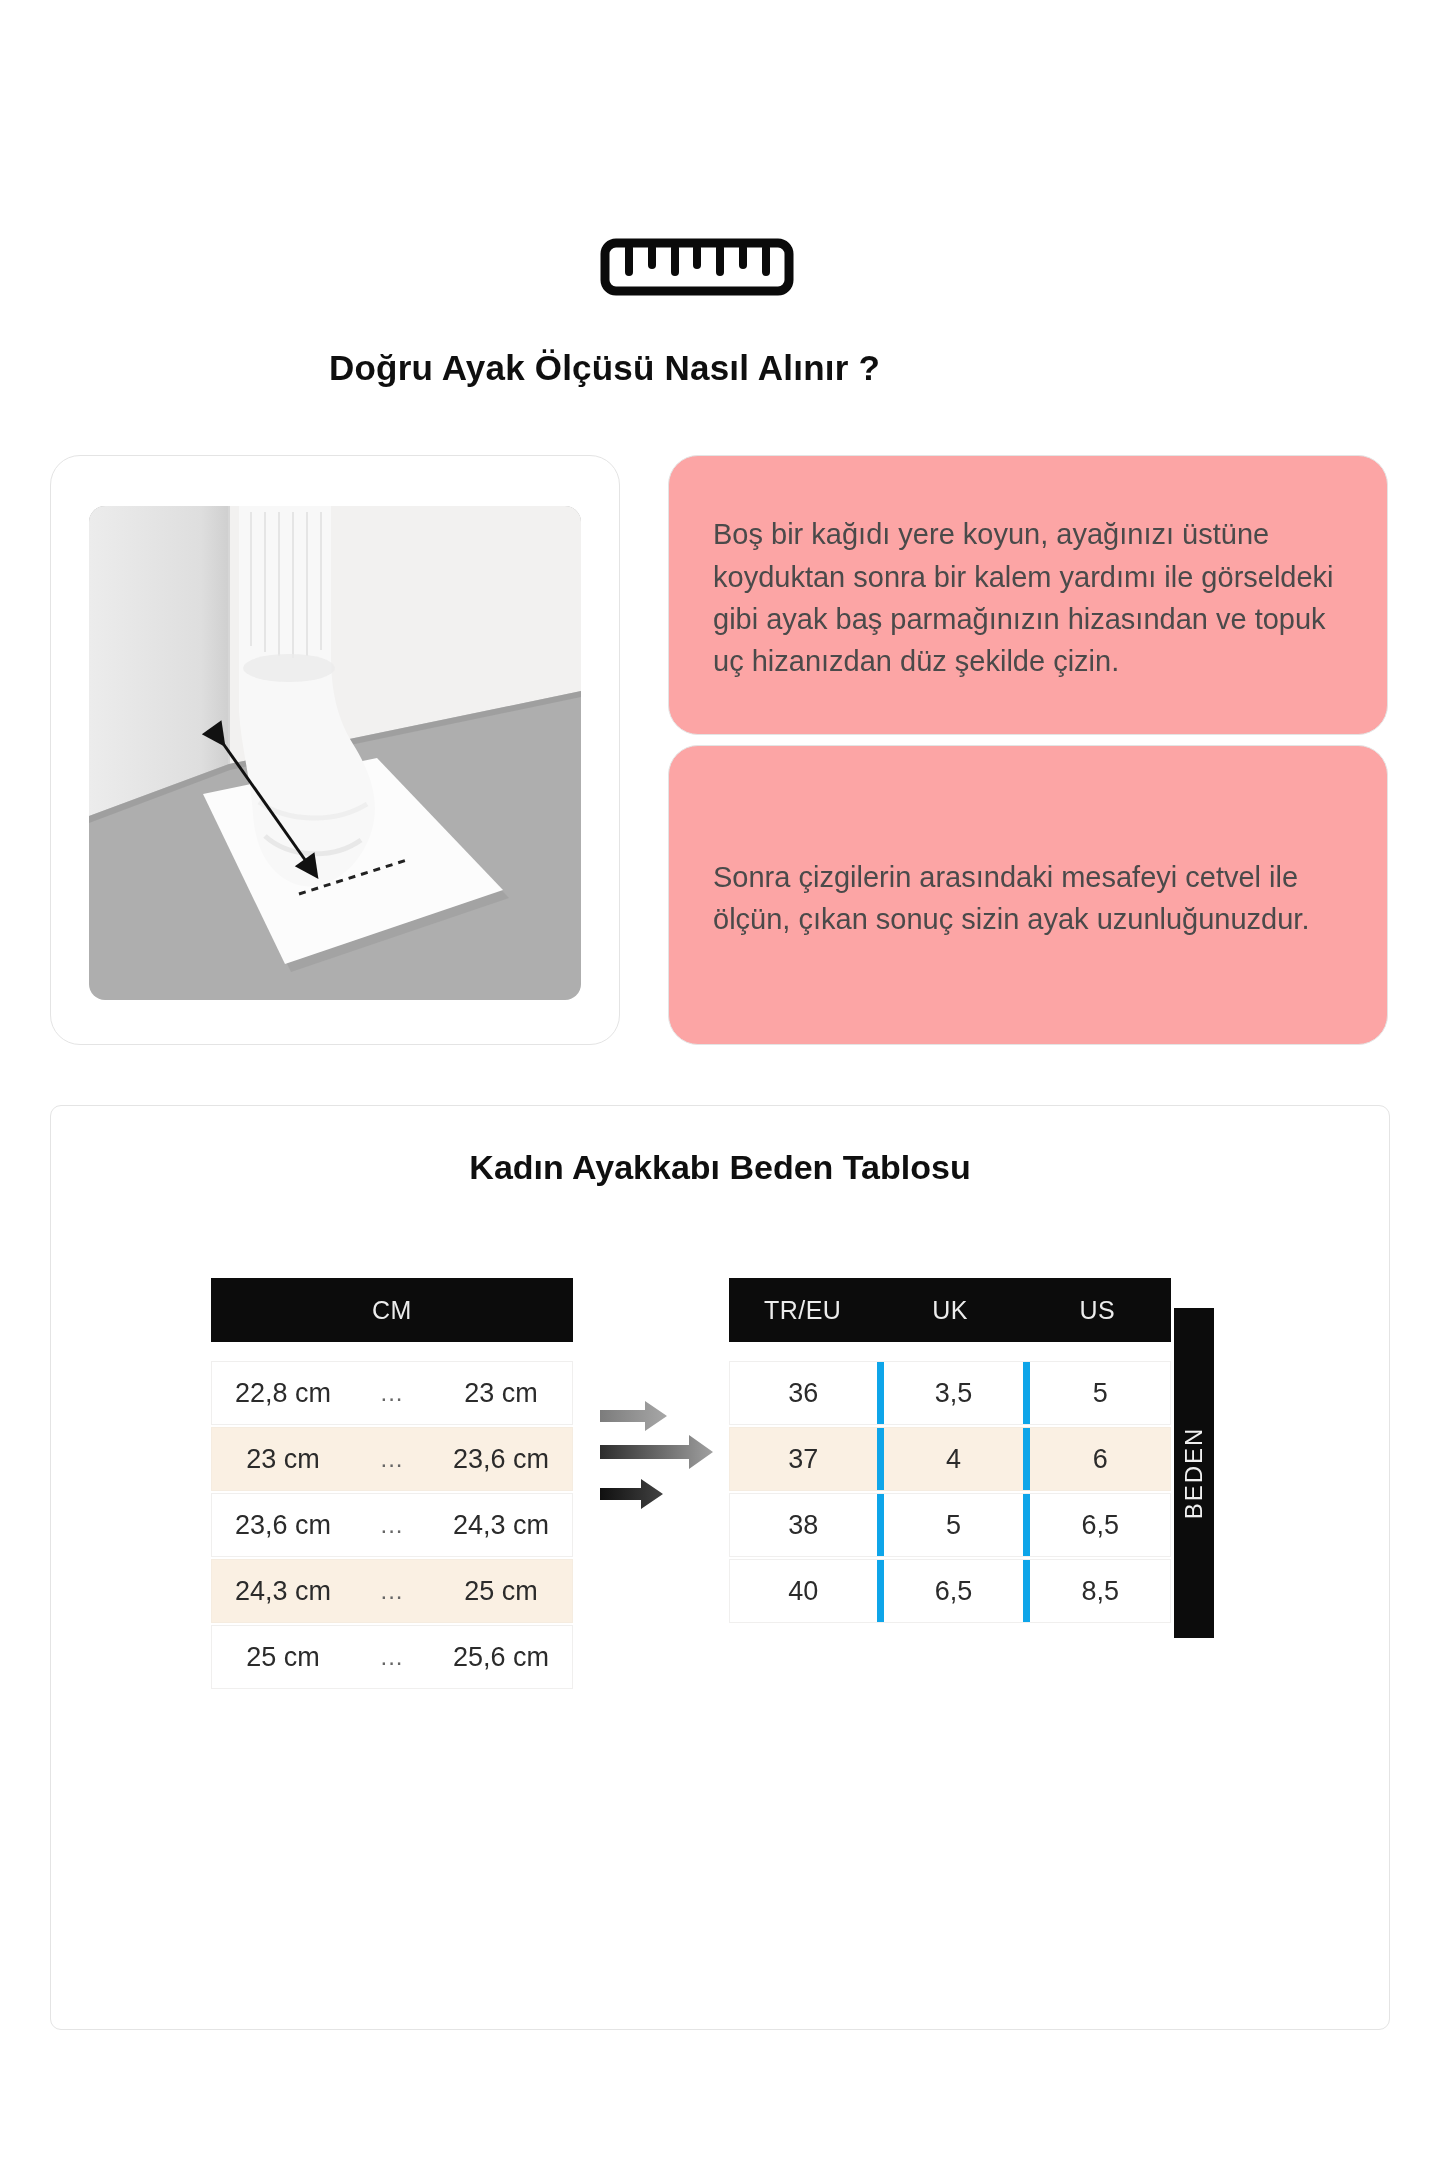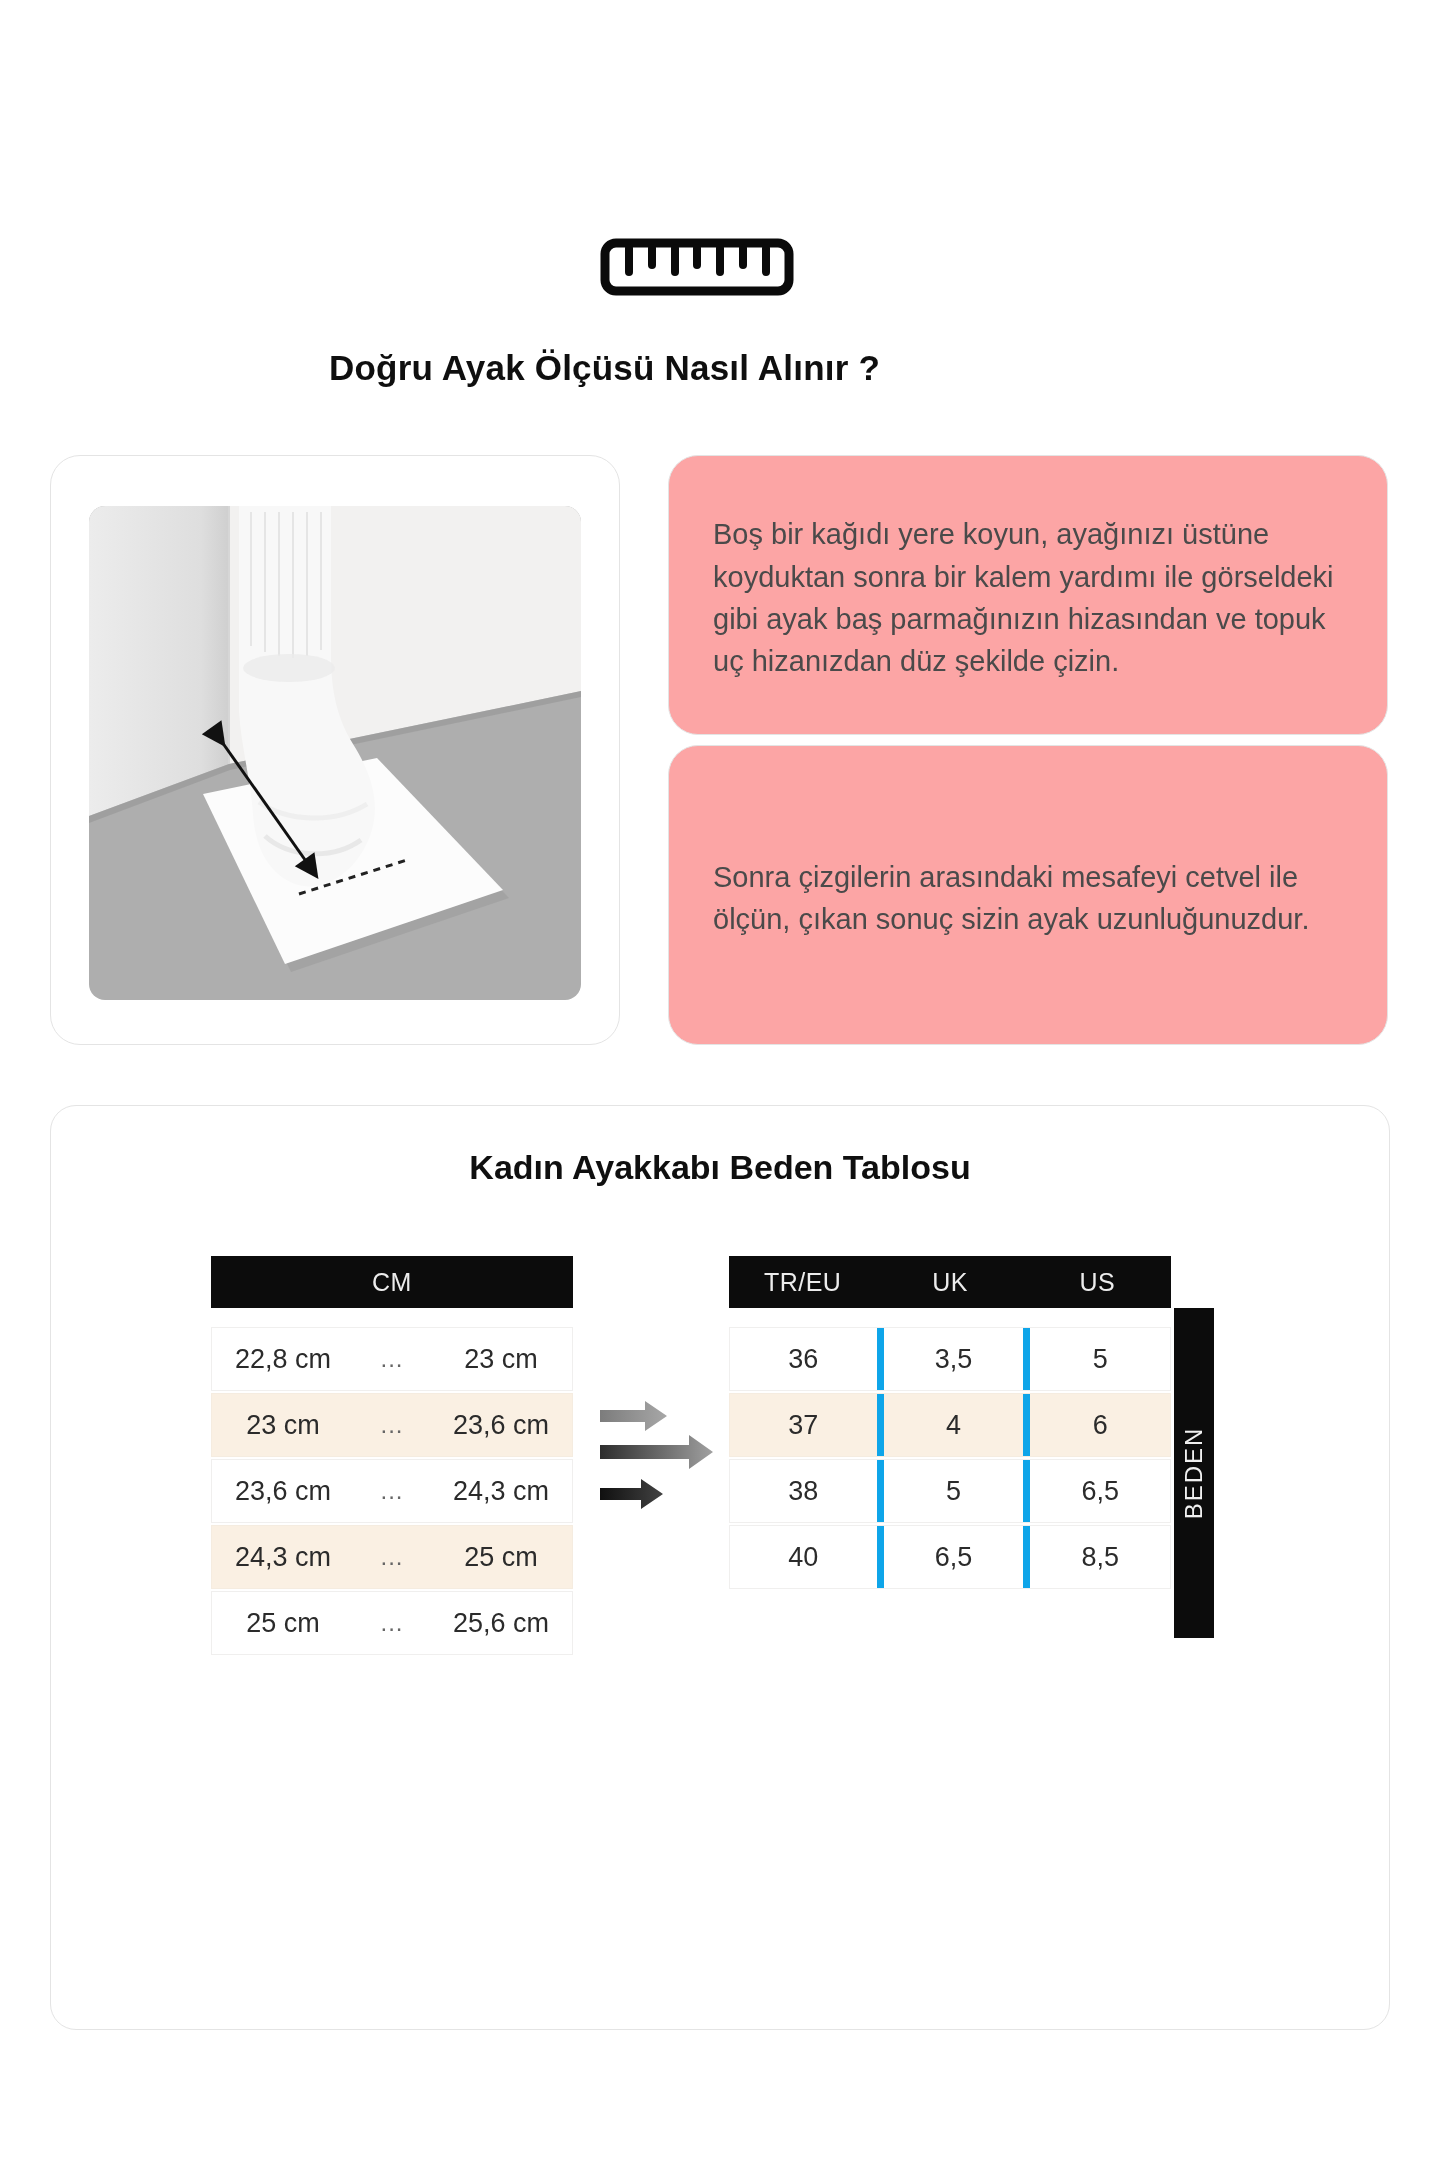--- a/index.html
+++ b/index.html
@@ -35,32 +35,32 @@
     display:flex; align-items:center;
     padding:16px 46px 10px 44px;
   }
   .info-box-1 { top:455px; height:280px; }
   .info-box-2 { top:745px; height:300px;justify-content:flex-end; }
   .info-text { font-size:29px; line-height:1.46; color:#4a4a4a; }
 
   
   .chart-card {
     left:50px; top:1105px; width:1340px; height:925px;
-    border:1px solid #e4e4e4; border-radius:26px; background:#fff;
+    border:1px solid #e4e4e4; border-radius:11px; background:#fff;
   }
   .chart-title {
     position:absolute; left:0; top:42px; width:100%;
     text-align:center; font-size:34px; font-weight:bold; color:#0f0f0f;
   }
 
   .tbl { position:absolute; top:150px; font-size:27px; }
   .tbl-header {
-    height:52px; background:#0c0c0c; color:#ececec;
+    height:64px; background:#0c0c0c; color:#ececec;
     display:grid; align-items:center; text-align:center;
-    font-size:25px; letter-spacing:.5px;
+    font-size:25px; letter-spacing:.5px;margin-top:22px;
   }
   .tbl-rows { display:flex; flex-direction:column; gap:2px; padding-top:19px; }
   .tbl-row {
     height:64px; background:#fff; border:1px solid #f0efee;
     display:grid; align-items:center; text-align:center; color:#2b2b2b;
   }
   .tbl-row.alt { background:#faf0e3; border-color:#f5ece0; }
 
   .cm-table { left:160px; width:362px; }
   .cm-table .tbl-row { grid-template-columns:1fr 76px 1fr; }

